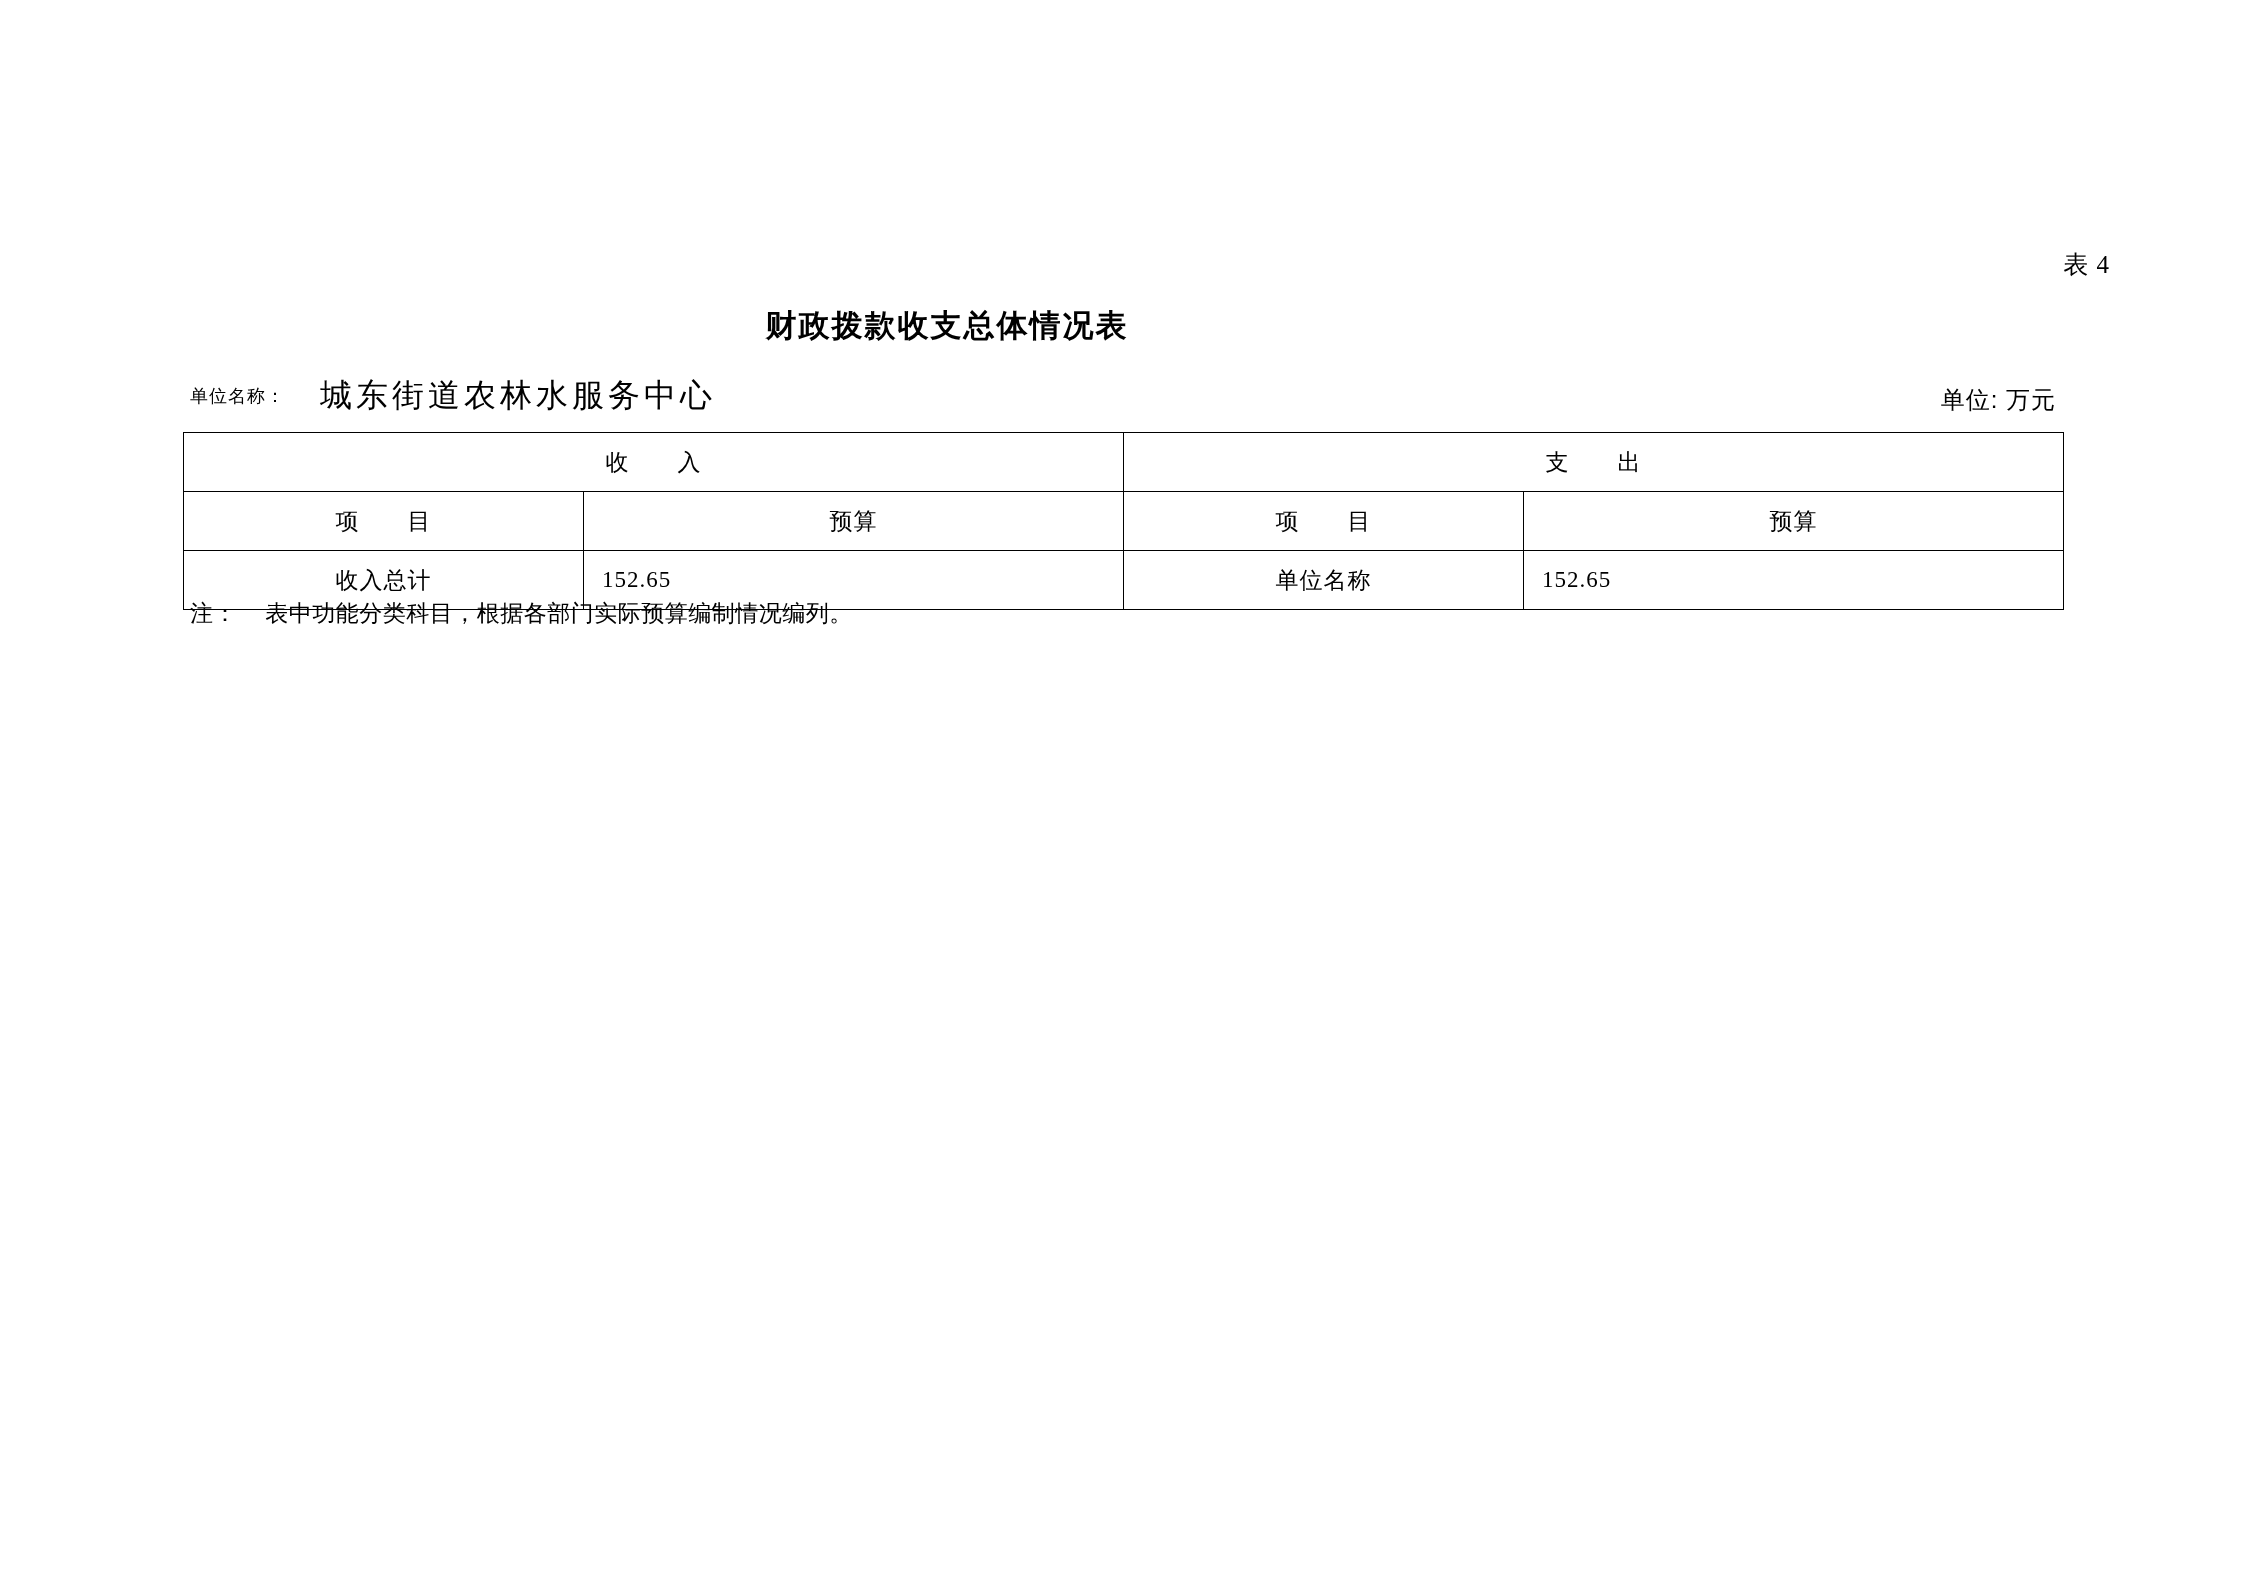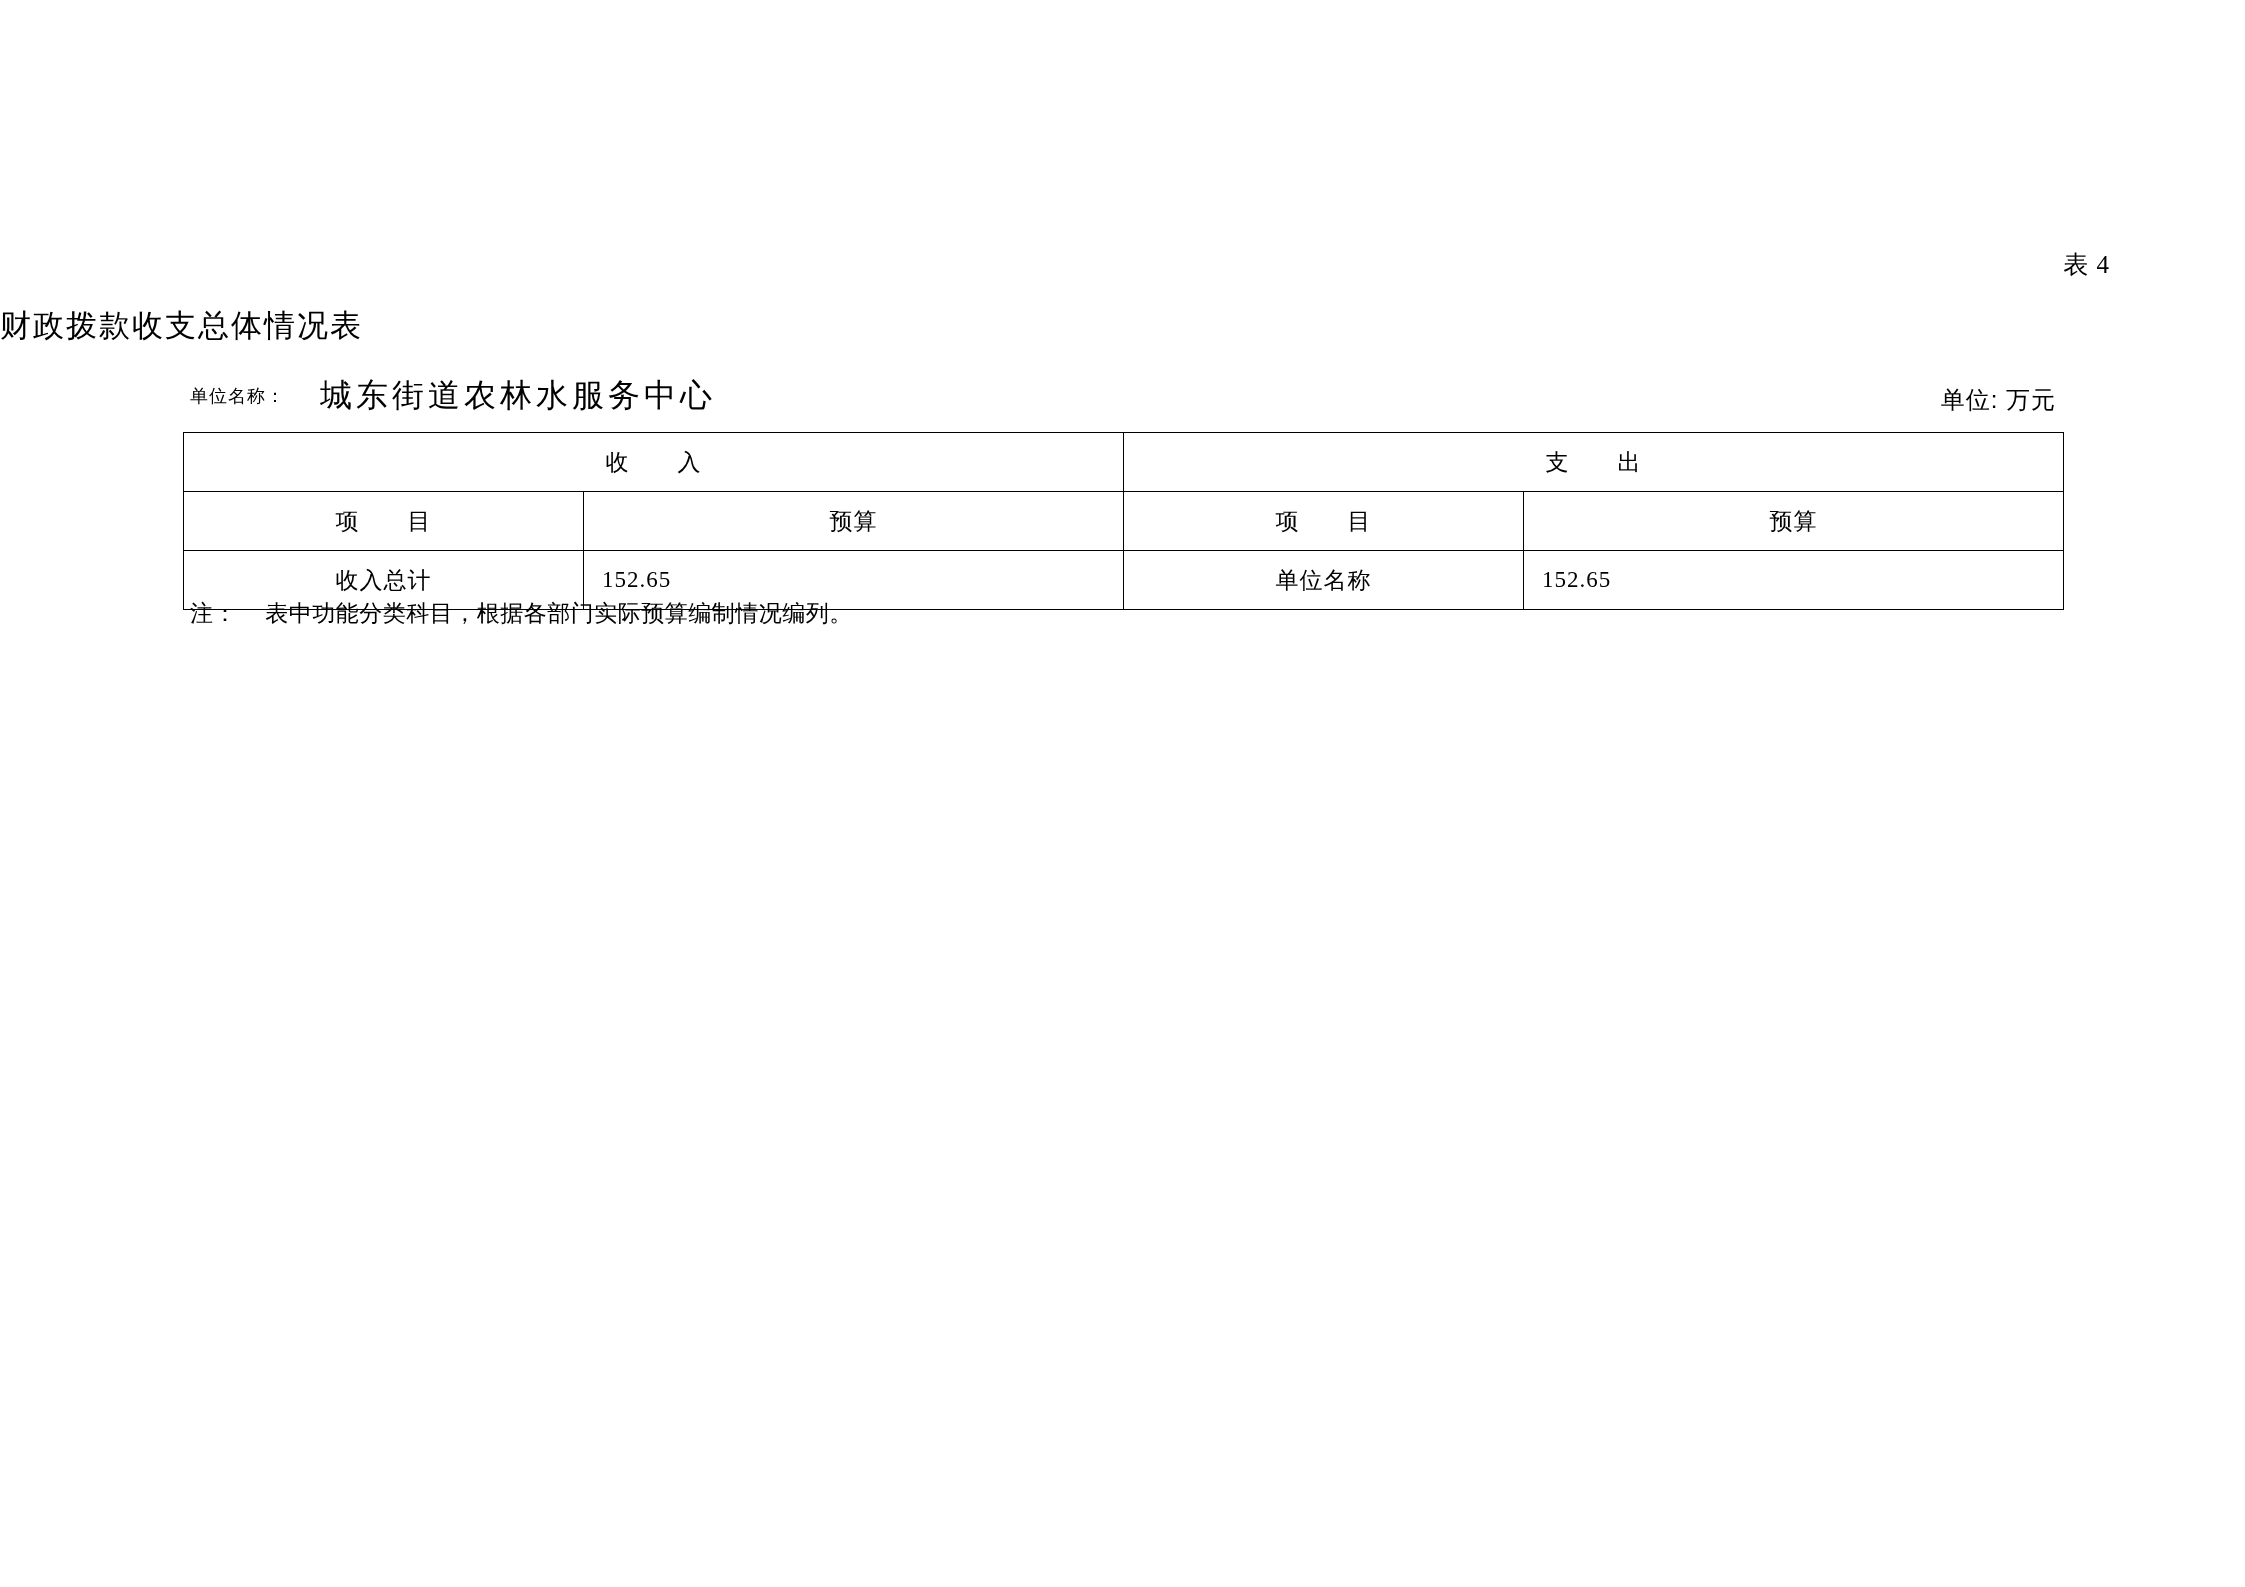--- a/index.html
+++ b/index.html
@@ -27,22 +27,23 @@
     right: 135px;
     font-size: 25px;
     font-family: "Liberation Serif", serif;
     letter-spacing: 1px;
   }
   .doc-title {
     position: absolute;
     top: 305px;
     left: 0;
     width: 1894px;
+    text-align: center;
     font-size: 31px;
-    font-weight: normal;
+    font-weight: bold;
     font-family: "Liberation Sans", sans-serif;
     letter-spacing: 2px;
   }
   .meta-row {
     position: absolute;
     top: 378px;
     left: 190px;
     width: 1866px;
     height: 40px;
   }

